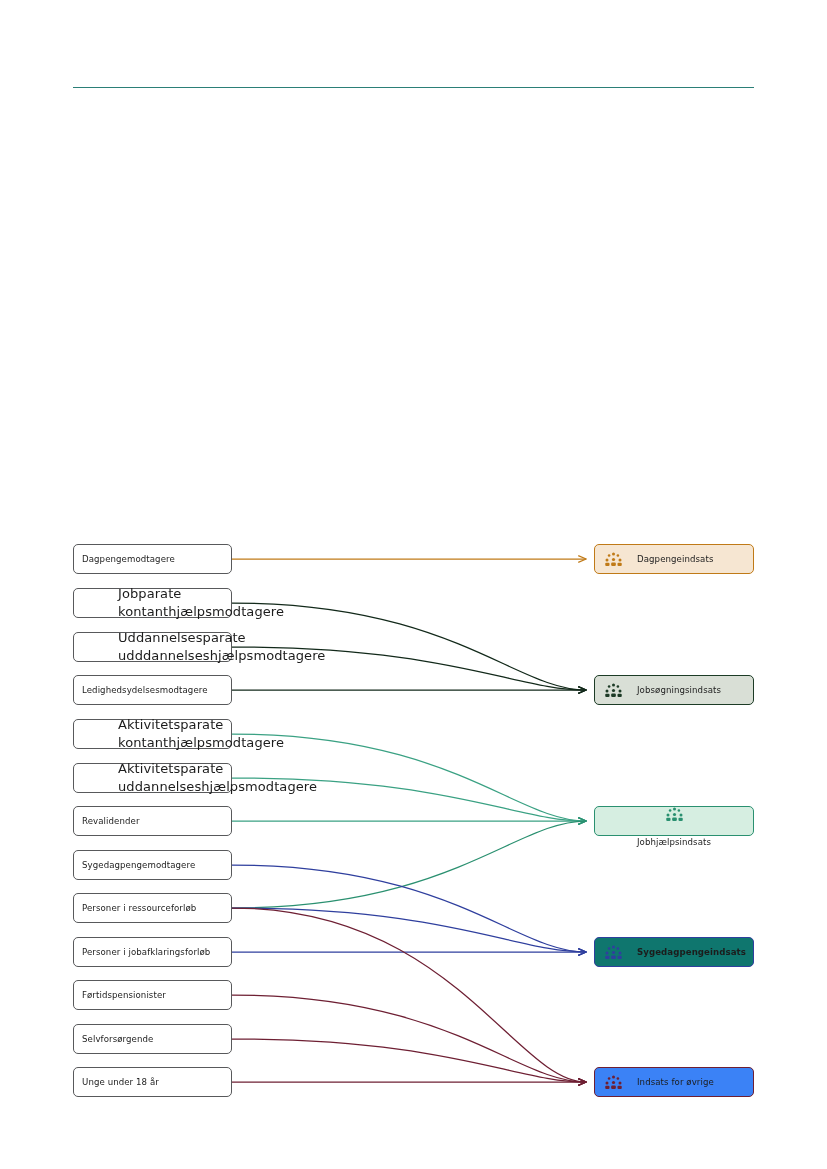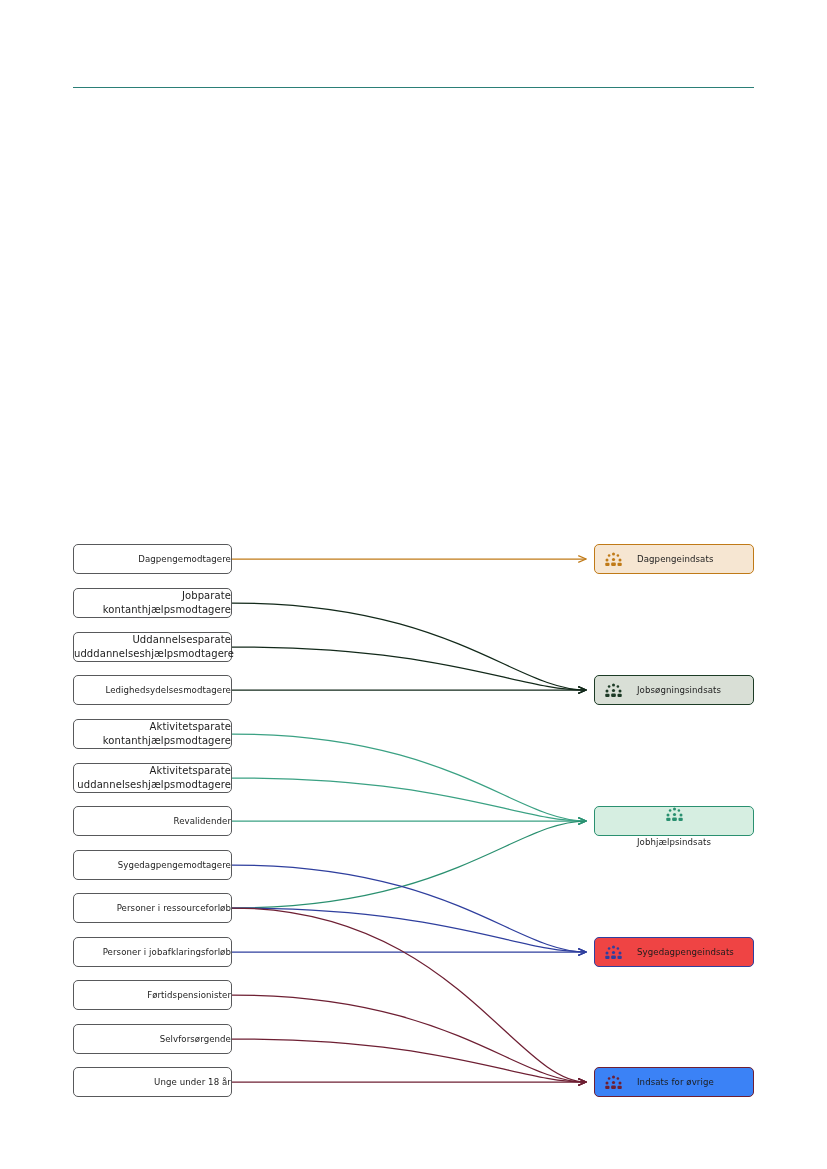--- a/index.html
+++ b/index.html
@@ -47,35 +47,34 @@
   .source-box {
     position: absolute;
     left: 73px;
     width: 159px;
     box-sizing: border-box;
     background: #ffffff;
     border: 1px solid #58595b;
     border-radius: 5px;
     display: flex;
     align-items: center;
-    padding: 0 0;
+    padding: 0 8px;
     font-size: 8.6px;
     line-height: 1.45;
     color: #1c1c1c;
     letter-spacing: 0.01em;
     z-index: 3;
-    text-align: right;
   }
   .source-box .src-label {
     display: block;
     width: 100%;
   }
   .source-box.one-line { height: 30px; }
   .source-box.two-line { height: 30px; }
-  .source-box.two-line .src-label { font-size: 10px; line-height: 1.42; }
+  .source-box.two-line .src-label { font-size: 13px; line-height: 1.42; margin-left: 36px; }
 
   
   .target-box {
     position: absolute;
     left: 594px;
     width: 160px;
     height: 30px;
     box-sizing: border-box;
     border-radius: 5px;
     display: flex;
@@ -209,21 +208,21 @@
         <circle cx="25.8" cy="7" r="2.6" fill="#2a9070"></circle>
         <circle cx="4" cy="16" r="3" fill="#2a9070"></circle>
         <circle cx="17" cy="15" r="3.2" fill="#2a9070"></circle>
         <circle cx="30" cy="16" r="3" fill="#2a9070"></circle>
         <rect x="0.5" y="21.5" width="8.5" height="6.5" rx="2.2" fill="#2a9070"></rect>
         <rect x="12.3" y="21" width="9.4" height="7" rx="2.4" fill="#2a9070"></rect>
         <rect x="25" y="21.5" width="8.5" height="6.5" rx="2.2" fill="#2a9070"></rect>
       </svg>
       <span class="tgt-label">Jobhjælpsindsats</span>
     </div>
-    <div class="target-box" style="top: 937px; background: #ef4444; border: 1px solid rgb(47, 63, 158);">
+    <div class="target-box" style="top: 937px; background: #0f766e; border: 1px solid rgb(47, 63, 158); font-weight: bold;">
       <svg class="people-icon" width="17" height="15" viewBox="0 0 34 30">
         <circle cx="17" cy="4.2" r="3" fill="#2f3f9e"></circle>
         <circle cx="8.2" cy="7" r="2.6" fill="#2f3f9e"></circle>
         <circle cx="25.8" cy="7" r="2.6" fill="#2f3f9e"></circle>
         <circle cx="4" cy="16" r="3" fill="#2f3f9e"></circle>
         <circle cx="17" cy="15" r="3.2" fill="#2f3f9e"></circle>
         <circle cx="30" cy="16" r="3" fill="#2f3f9e"></circle>
         <rect x="0.5" y="21.5" width="8.5" height="6.5" rx="2.2" fill="#2f3f9e"></rect>
         <rect x="12.3" y="21" width="9.4" height="7" rx="2.4" fill="#2f3f9e"></rect>
         <rect x="25" y="21.5" width="8.5" height="6.5" rx="2.2" fill="#2f3f9e"></rect>

